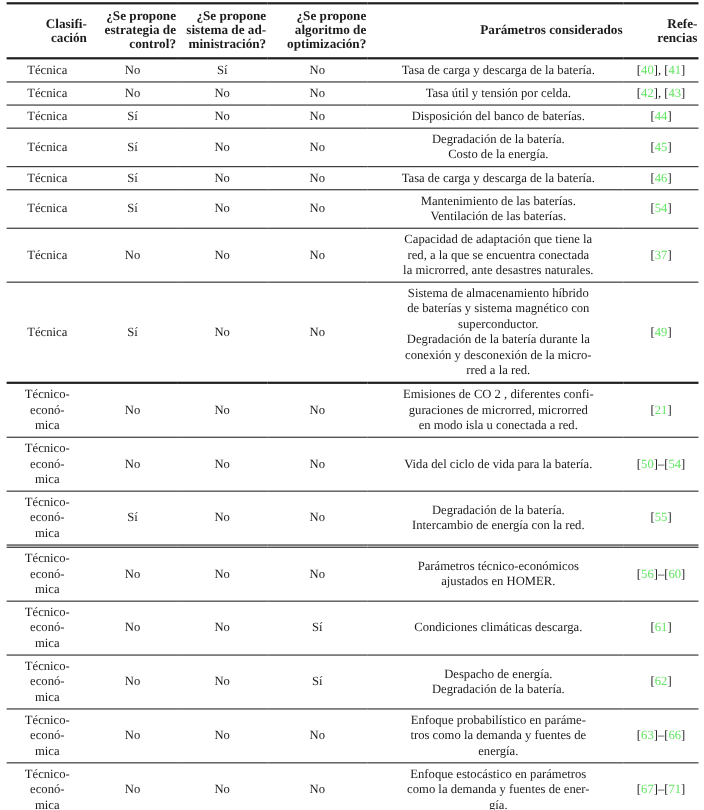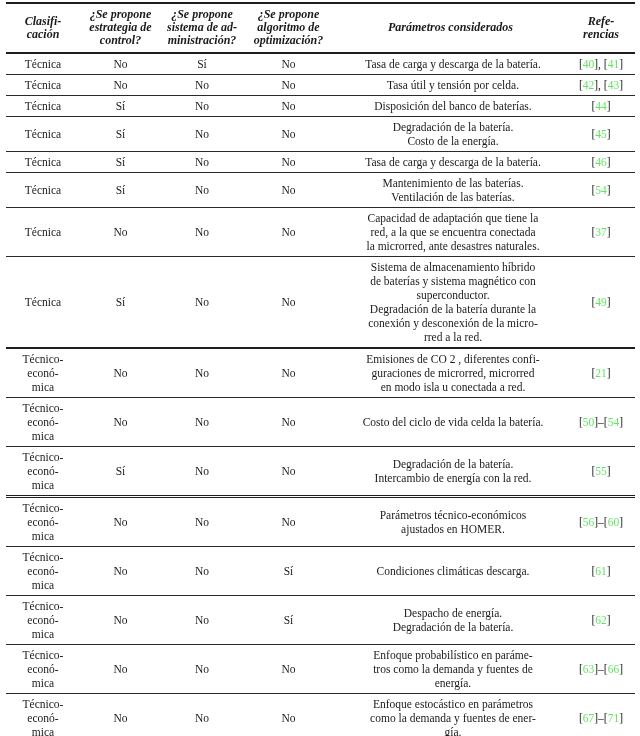--- a/index.html
+++ b/index.html
@@ -32,24 +32,23 @@
   col.c-par  { width: 233px; }
   col.c-ref  { width: 68px; }
 
   thead tr {
     border-bottom: 2px solid #1e1e1e;
   }
   th {
     font-weight: bold;
     font-size: 12px;
     line-height: 13px;
-    text-align: center;
+    text-align: right;
     vertical-align: middle;
     padding: 4px 1px 5px 1px;
-    font-style: italic;
   }
   tbody tr {
     border-bottom: 1px solid #2a2a2a;
   }
   tbody tr.thick-after {
     border-bottom: 2px solid #1e1e1e;
   }
   tbody tr.double-after {
     border-bottom: 3px double #1e1e1e;
   }
@@ -170,21 +169,21 @@
           <td>No</td>
           <td>No</td>
           <td class="par">Emisiones de CO 2 , diferentes confi-<br>guraciones de microrred, microrred<br>en modo isla u conectada a red.</td>
           <td class="ref">[<span class="ref-num" style="color:#63e463">21</span>]</td>
         </tr>
         <tr>
           <td>Técnico-<br>econó-<br>mica</td>
           <td>No</td>
           <td>No</td>
           <td>No</td>
-          <td class="par">Costo del ciclo de vida celda la batería.</td>
+          <td class="par">Vida del ciclo de vida para la batería.</td>
           <td class="ref">[<span class="ref-num" style="color:#63e463">50</span>]–[<span class="ref-num" style="color:#63e463">54</span>]</td>
         </tr>
         <tr class="double-after">
           <td>Técnico-<br>econó-<br>mica</td>
           <td>Sí</td>
           <td>No</td>
           <td>No</td>
           <td class="par">Degradación de la batería.<br>Intercambio de energía con la red.</td>
           <td class="ref">[<span class="ref-num" style="color:#63e463">55</span>]</td>
         </tr>

